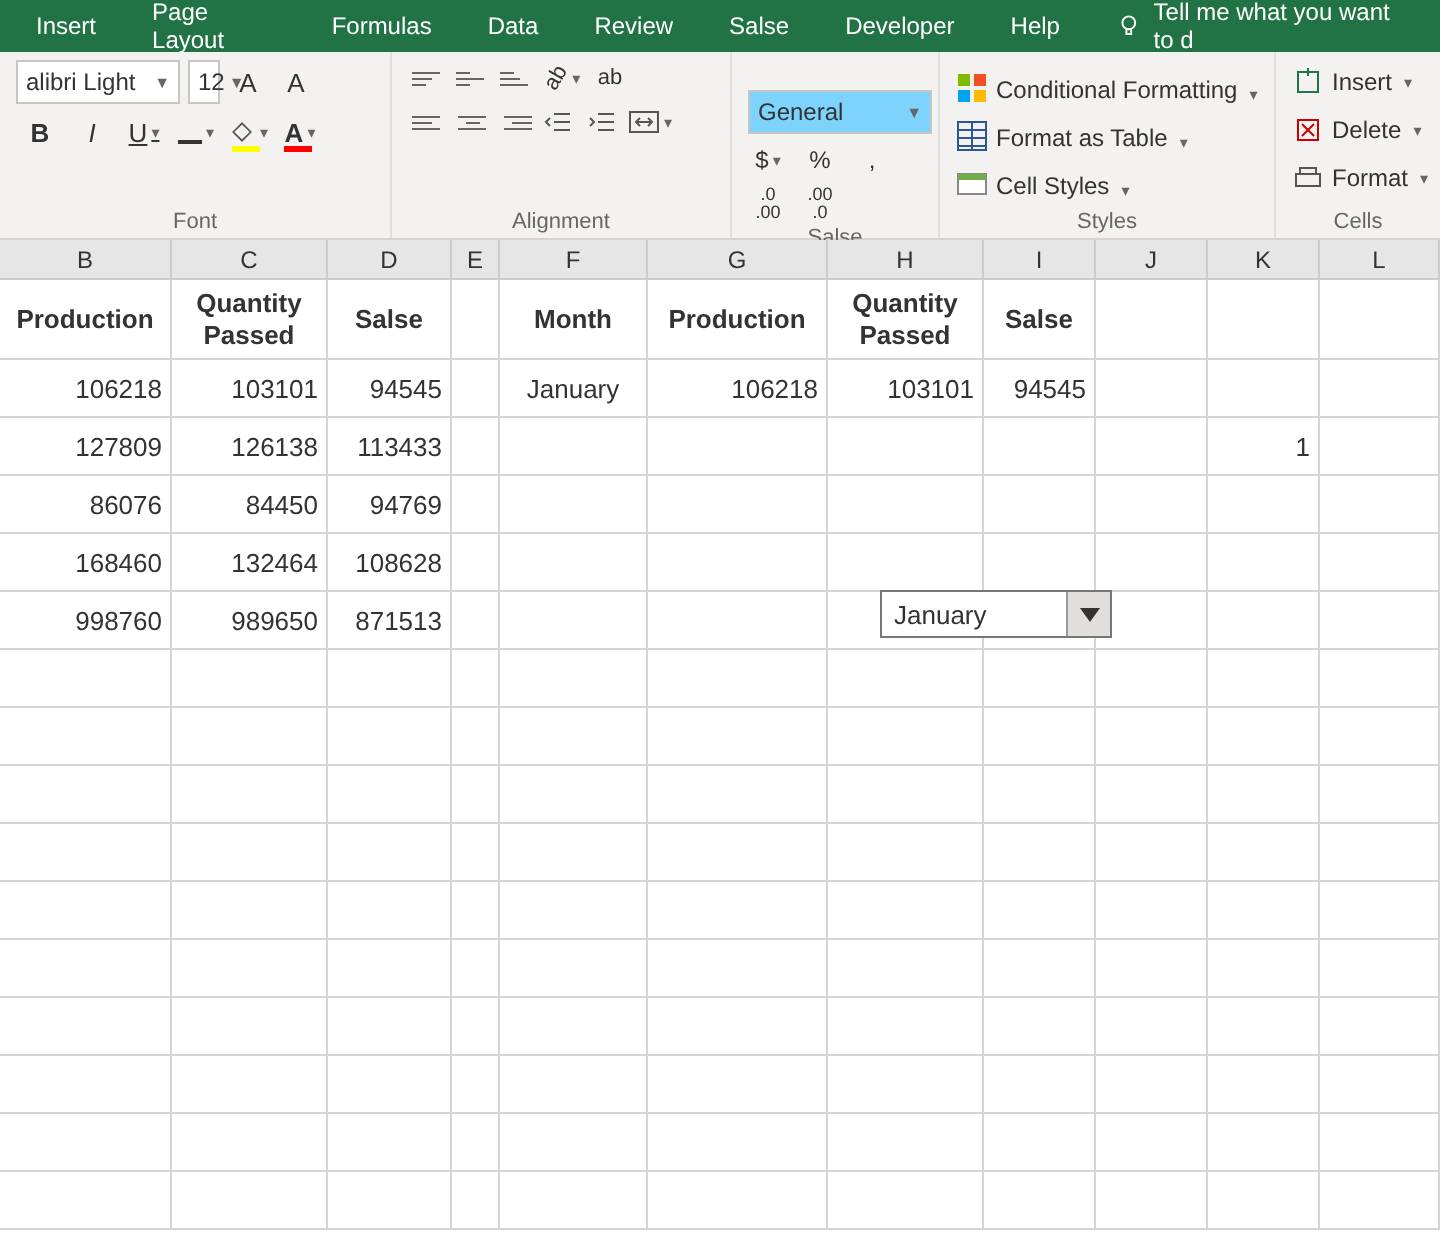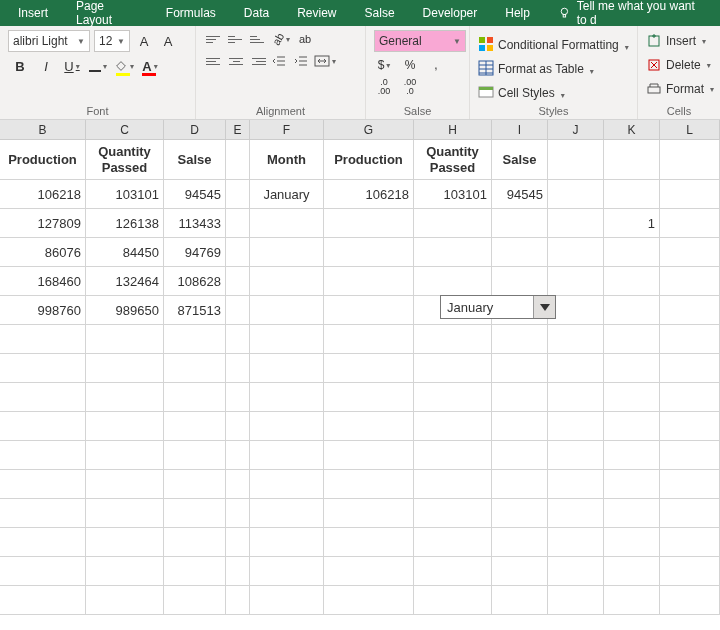--- a/index.html
+++ b/index.html
@@ -14,21 +14,21 @@
 
 .ribbon { background: #f3f2f1; border-bottom: 1px solid #d4d4d4; height: 94px; display: flex; }
 .group { border-right: 1px solid #e1dfdd; padding: 4px 8px 2px 8px; display: flex; flex-direction: column; justify-content: space-between; }
 .group-label { text-align: center; font-size: 11px; color: #666; padding-top: 2px; }
 .group-body { flex: 1; display: flex; flex-direction: column; gap: 4px; }
 
 
 .font-row1 { display: flex; align-items: center; gap: 4px; }
 .font-combo { border: 1px solid #c8c6c4; background: #fff; height: 22px; font-size: 12px; padding: 0 4px; display: flex; align-items: center; justify-content: space-between; }
 .font-name { width: 82px; }
-.font-size { width: 36px; }
+.font-size { width: 16px; }
 .dd { font-size: 8px; color: #666; margin-left: 2px; }
 .aa-big { font-size: 15px; }
 .aa-small { font-size: 11px; }
 .font-row2 { display: flex; align-items: center; gap: 6px; padding-left: 2px; }
 .btn-icon { width: 20px; height: 20px; display: inline-flex; align-items: center; justify-content: center; cursor: pointer; font-size: 13px; }
 .underline-u { text-decoration: underline; }
 .border-btn { border-bottom: 2px solid #333; width: 12px; height: 12px; display: inline-block; }
 .fill-btn { position: relative; }
 .fill-swatch { position: absolute; bottom: 0; left: 2px; width: 14px; height: 3px; background: #ffff00; }
 .fontcolor-swatch { position: absolute; bottom: 0; left: 2px; width: 14px; height: 3px; background: #ff0000; }
@@ -36,21 +36,21 @@
 
 .align-rows { display: flex; flex-direction: column; gap: 4px; }
 .align-row { display: flex; gap: 2px; }
 .align-btn { width: 20px; height: 18px; display: flex; flex-direction: column; justify-content: center; gap: 2px; cursor: pointer; padding: 2px; }
 .al-line { height: 1px; background: #666; }
 .al-long { width: 14px; } .al-mid { width: 10px; } .al-short { width: 7px; }
 .orient-btn { width: 22px; height: 18px; display:flex; align-items:center; justify-content:center; }
 .wrap-btn, .merge-btn { width: 22px; height: 18px; display:flex; align-items:center; justify-content:center; font-size:11px; }
 
 
-.num-combo { border:1px solid #c8c6c4; background:#f9a8d4; height:22px; width:92px; display:flex; align-items:center; justify-content:space-between; padding:0 4px; font-size:12px;}
+.num-combo { border:1px solid #c8c6c4; background:#7dd3fc; height:22px; width:92px; display:flex; align-items:center; justify-content:space-between; padding:0 4px; font-size:12px;margin-top:15px;}
 .num-row { display:flex; gap:6px; align-items:center; }
 .num-btn { width:20px; height:18px; display:flex; align-items:center; justify-content:center; font-size:12px; cursor:pointer;}
 
 
 .styles-body { display:flex; flex-direction:column; gap:2px; }
 .style-item { display:flex; align-items:flex-end; gap:4px; font-size:12px; height:22px; cursor:pointer; white-space:nowrap;}
 .style-icon { width:16px; height:16px; display:inline-flex; align-items:center; justify-content:center; }
 
 
 .cells-body { display:flex; flex-direction:column; gap:2px;}

